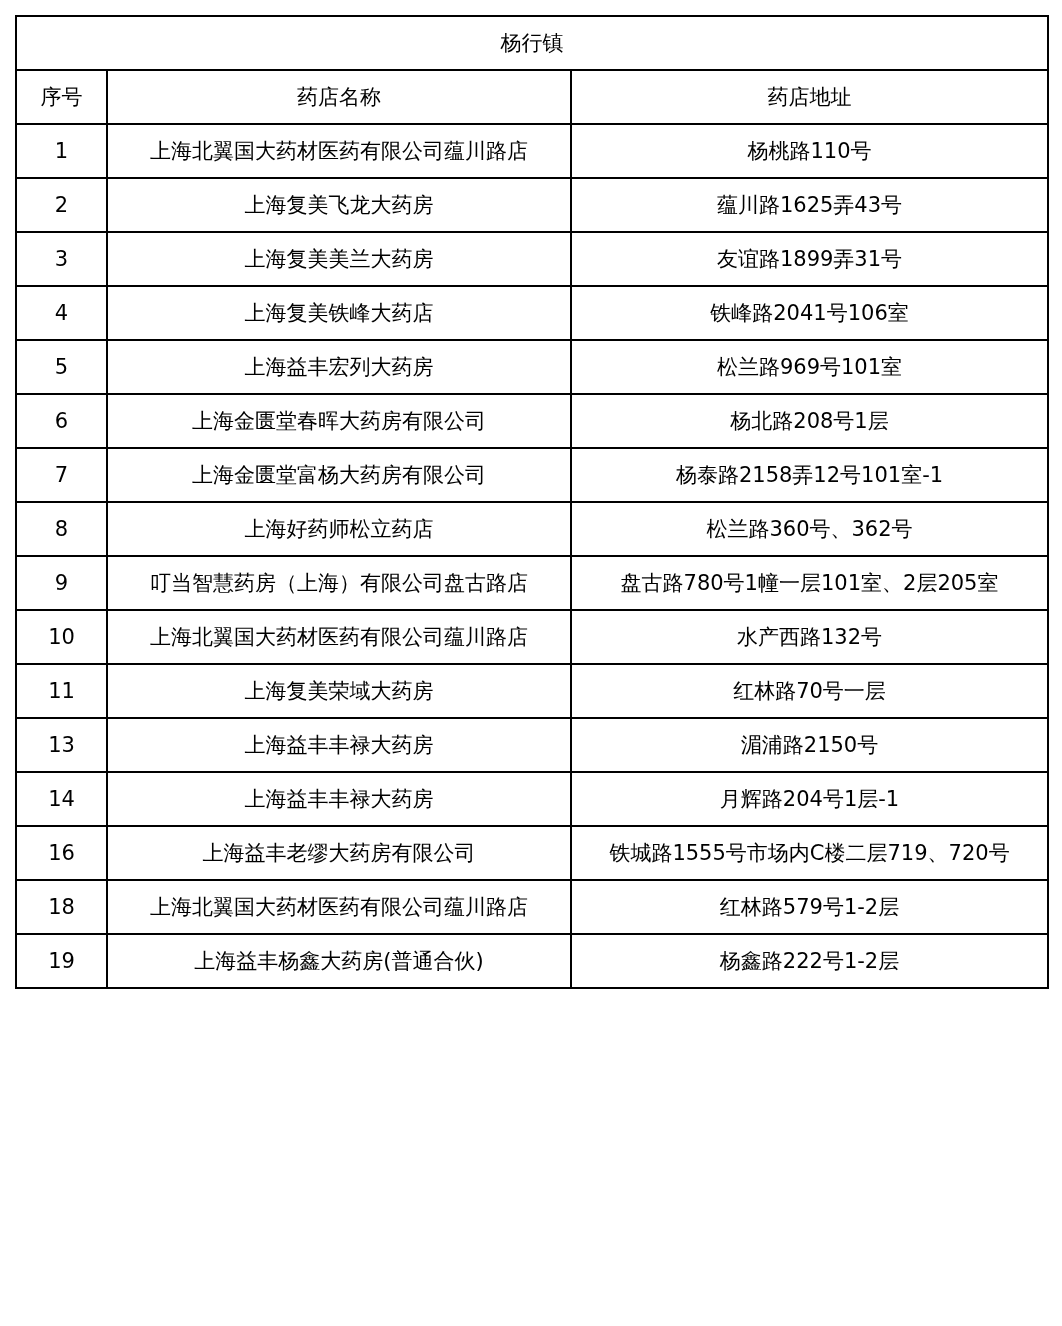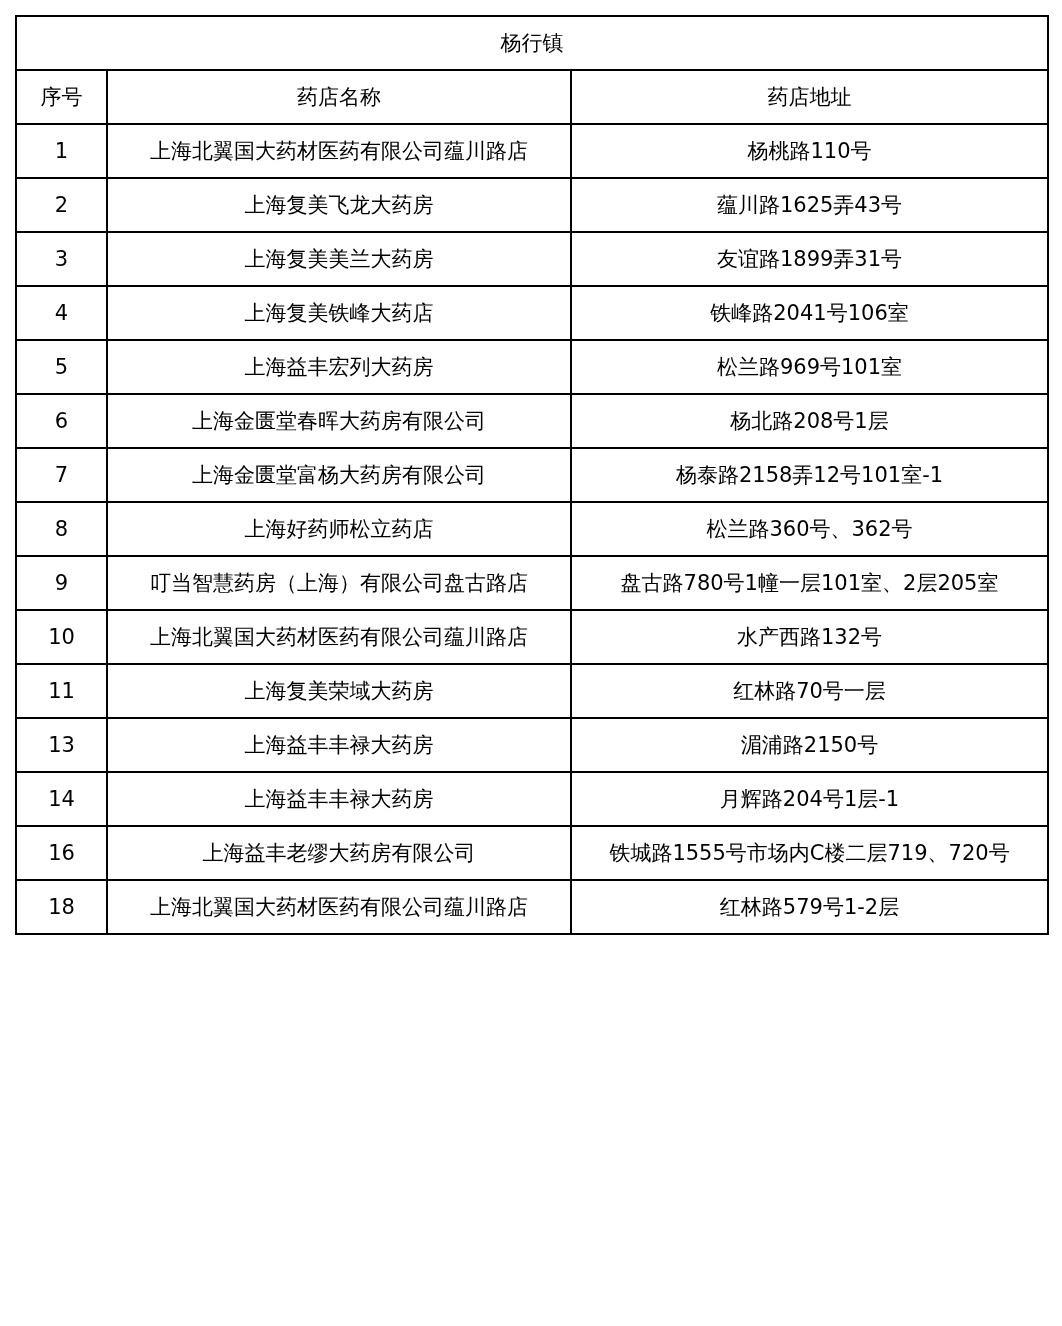--- a/index.html
+++ b/index.html
@@ -105,14 +105,19 @@
       <tr>
         <td>16</td>
         <td>上海益丰老缪大药房有限公司</td>
         <td>铁城路1555号市场内C楼二层719、720号</td>
       </tr>
       <tr>
         <td>18</td>
         <td>上海北翼国大药材医药有限公司蕴川路店</td>
         <td>红林路579号1-2层</td>
       </tr>
+      <tr>
+        <td>19</td>
+        <td>上海益丰杨鑫大药房(普通合伙)</td>
+        <td>杨鑫路222号1-2层</td>
+      </tr>
     </tbody>
 </table>
 
 </body></html>

